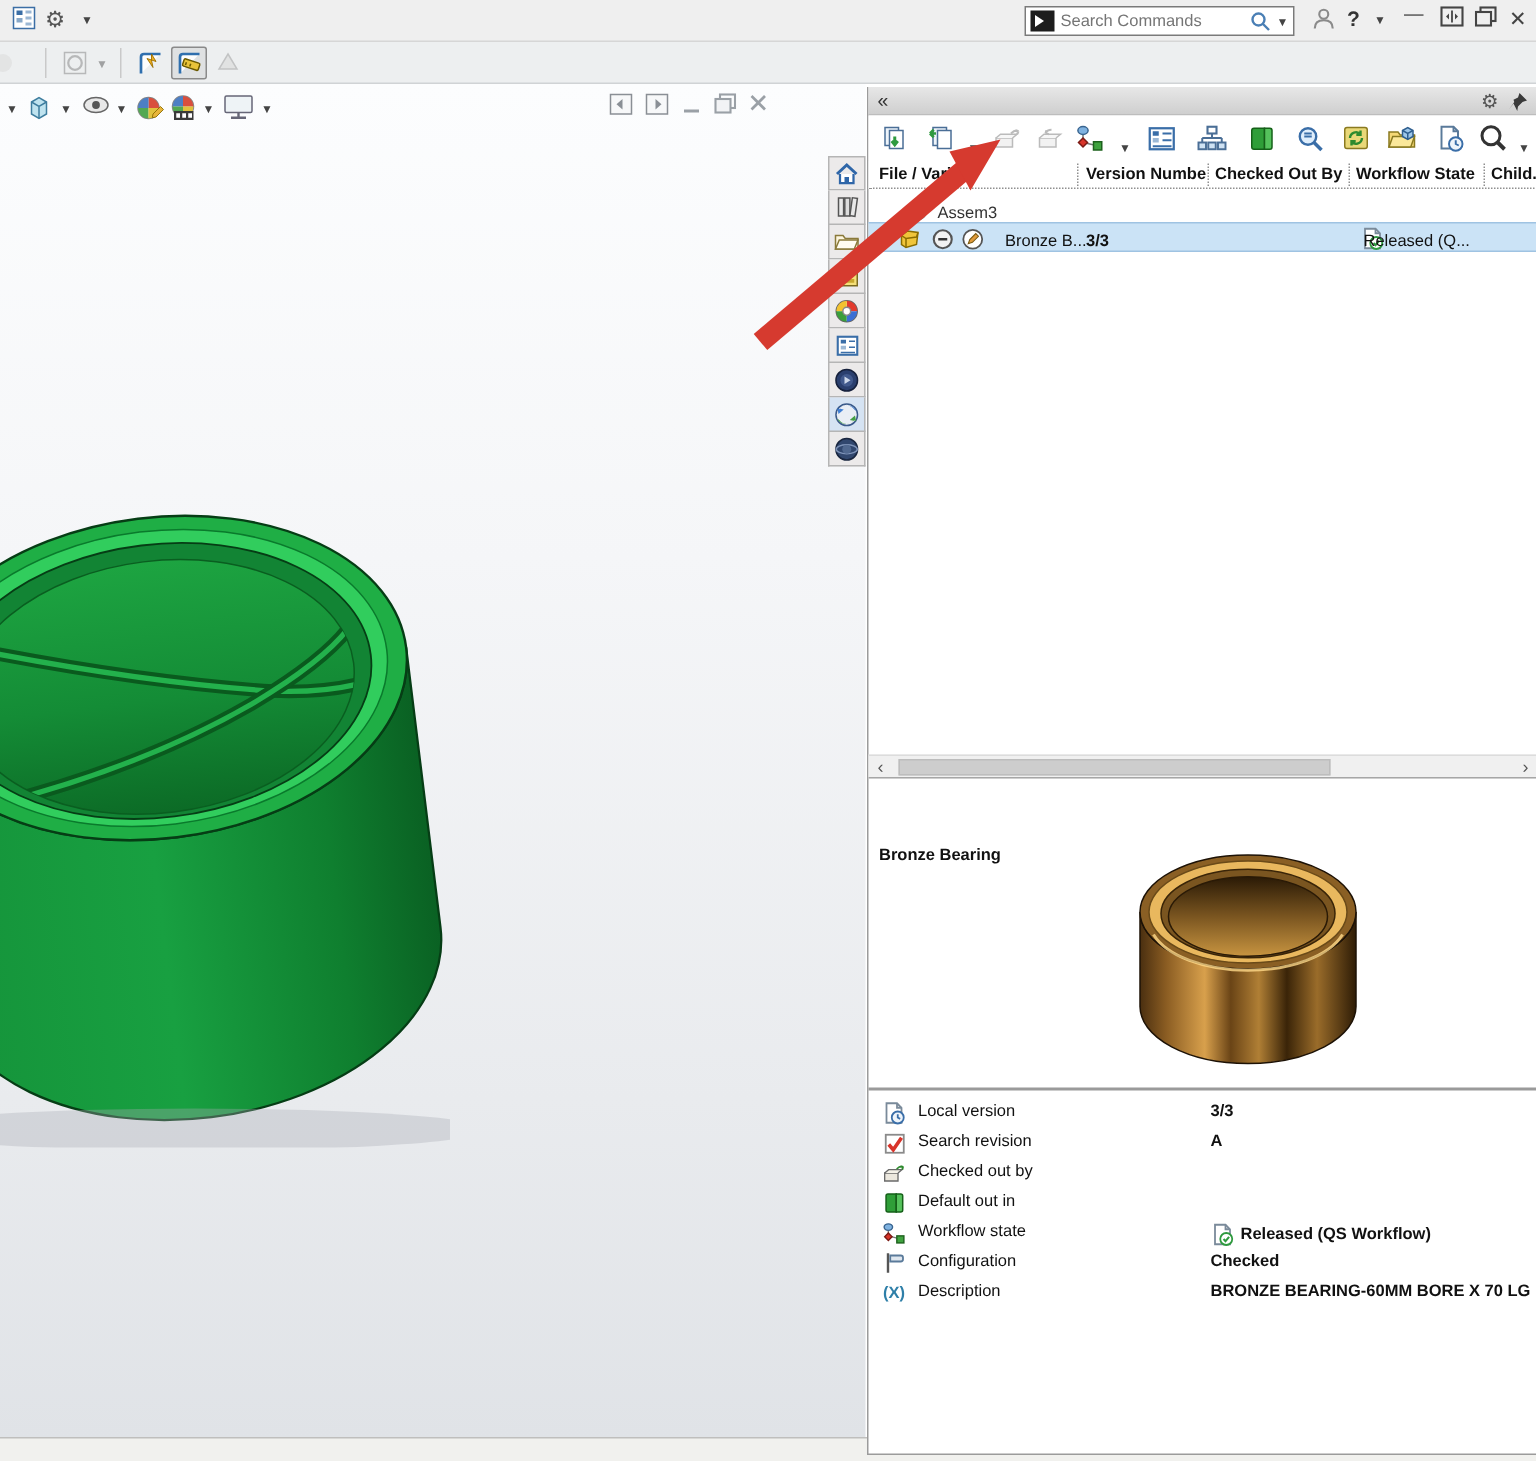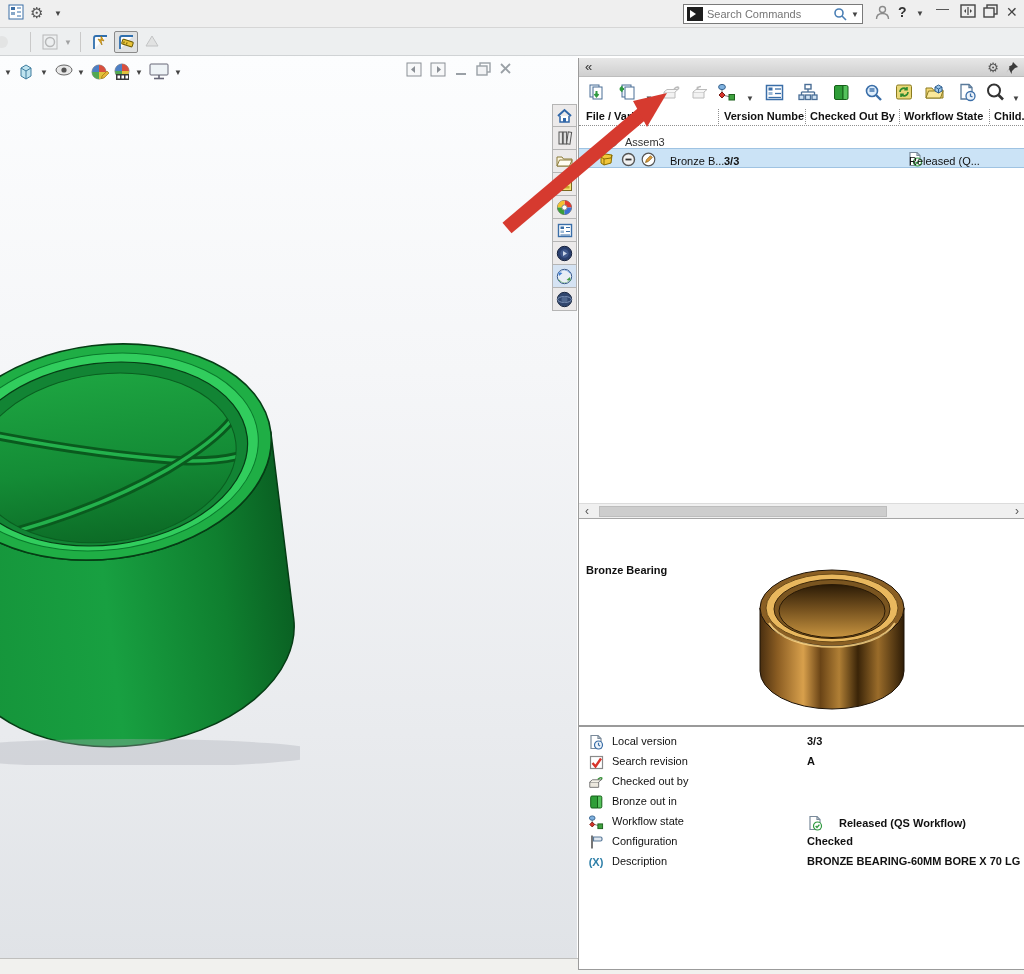--- a/index.html
+++ b/index.html
@@ -581,35 +581,35 @@
         <span class="plabel">Checked out by</span>
         <span class="pvalue"></span>
       </div>
       <div class="prow" style="top:62px">
         <span class="picon">
           <svg width="15" height="16" viewBox="0 0 15 16">
               <path d="M3 2 h5.5 v12 H3 q-1.3 0 -1.3-1.3 v-9.4 q0-1.3 1.3-1.3 Z" fill="#2f9e38" stroke="#156018"></path>
               <path d="M8.5 2 h3 q1.3 0 1.3 1.3 v9.4 q0 1.3 -1.3 1.3 h-3 Z" fill="#55c25c" stroke="#156018"></path>
             </svg>
         </span>
-        <span class="plabel">Bronze out in</span>
+        <span class="plabel">Default out in</span>
         <span class="pvalue"></span>
       </div>
       <div class="prow" style="top:82px">
         <span class="picon">
           <svg width="17" height="17" viewBox="0 0 17 17">
               <line x1="4.5" y1="5" x2="4.5" y2="10" stroke="#777"></line>
               <line x1="4.5" y1="10" x2="12" y2="12" stroke="#777"></line>
               <ellipse cx="4.5" cy="3.8" rx="3" ry="2.3" fill="#7fb2e0" stroke="#39648f"></ellipse>
               <path d="M4.5 8 l2.6 2.6 -2.6 2.6 -2.6-2.6 Z" fill="#d8342a" stroke="#7a1a14"></path>
               <rect x="10.5" y="10" width="5" height="5" fill="#3fa23f" stroke="#1d611d"></rect>
             </svg>
         </span>
         <span class="plabel">Workflow state</span>
-        <span class="pvalue" style="display:flex;align-items:center;gap:16px">
+        <span class="pvalue" style="display:flex;align-items:center;gap:4px">
           <svg width="16" height="16" viewBox="0 0 16 16">
               <path d="M3 1.5 h7 l3 3 V14.5 H3 Z" fill="#fff" stroke="#7a8a9a" stroke-width="1.2"></path>
               <path d="M10 1.5 v3 h3" fill="none" stroke="#7a8a9a" stroke-width="1.2"></path>
               <circle cx="10.5" cy="11" r="4" fill="#fff" stroke="#2f9a3f" stroke-width="1.2"></circle>
               <path d="M8.7 11 l1.3 1.4 2.4-2.8" fill="none" stroke="#2f9a3f" stroke-width="1.4"></path>
             </svg>
           <span>Released (QS Workflow)</span>
         </span>
       </div>
       <div class="prow" style="top:102px">

